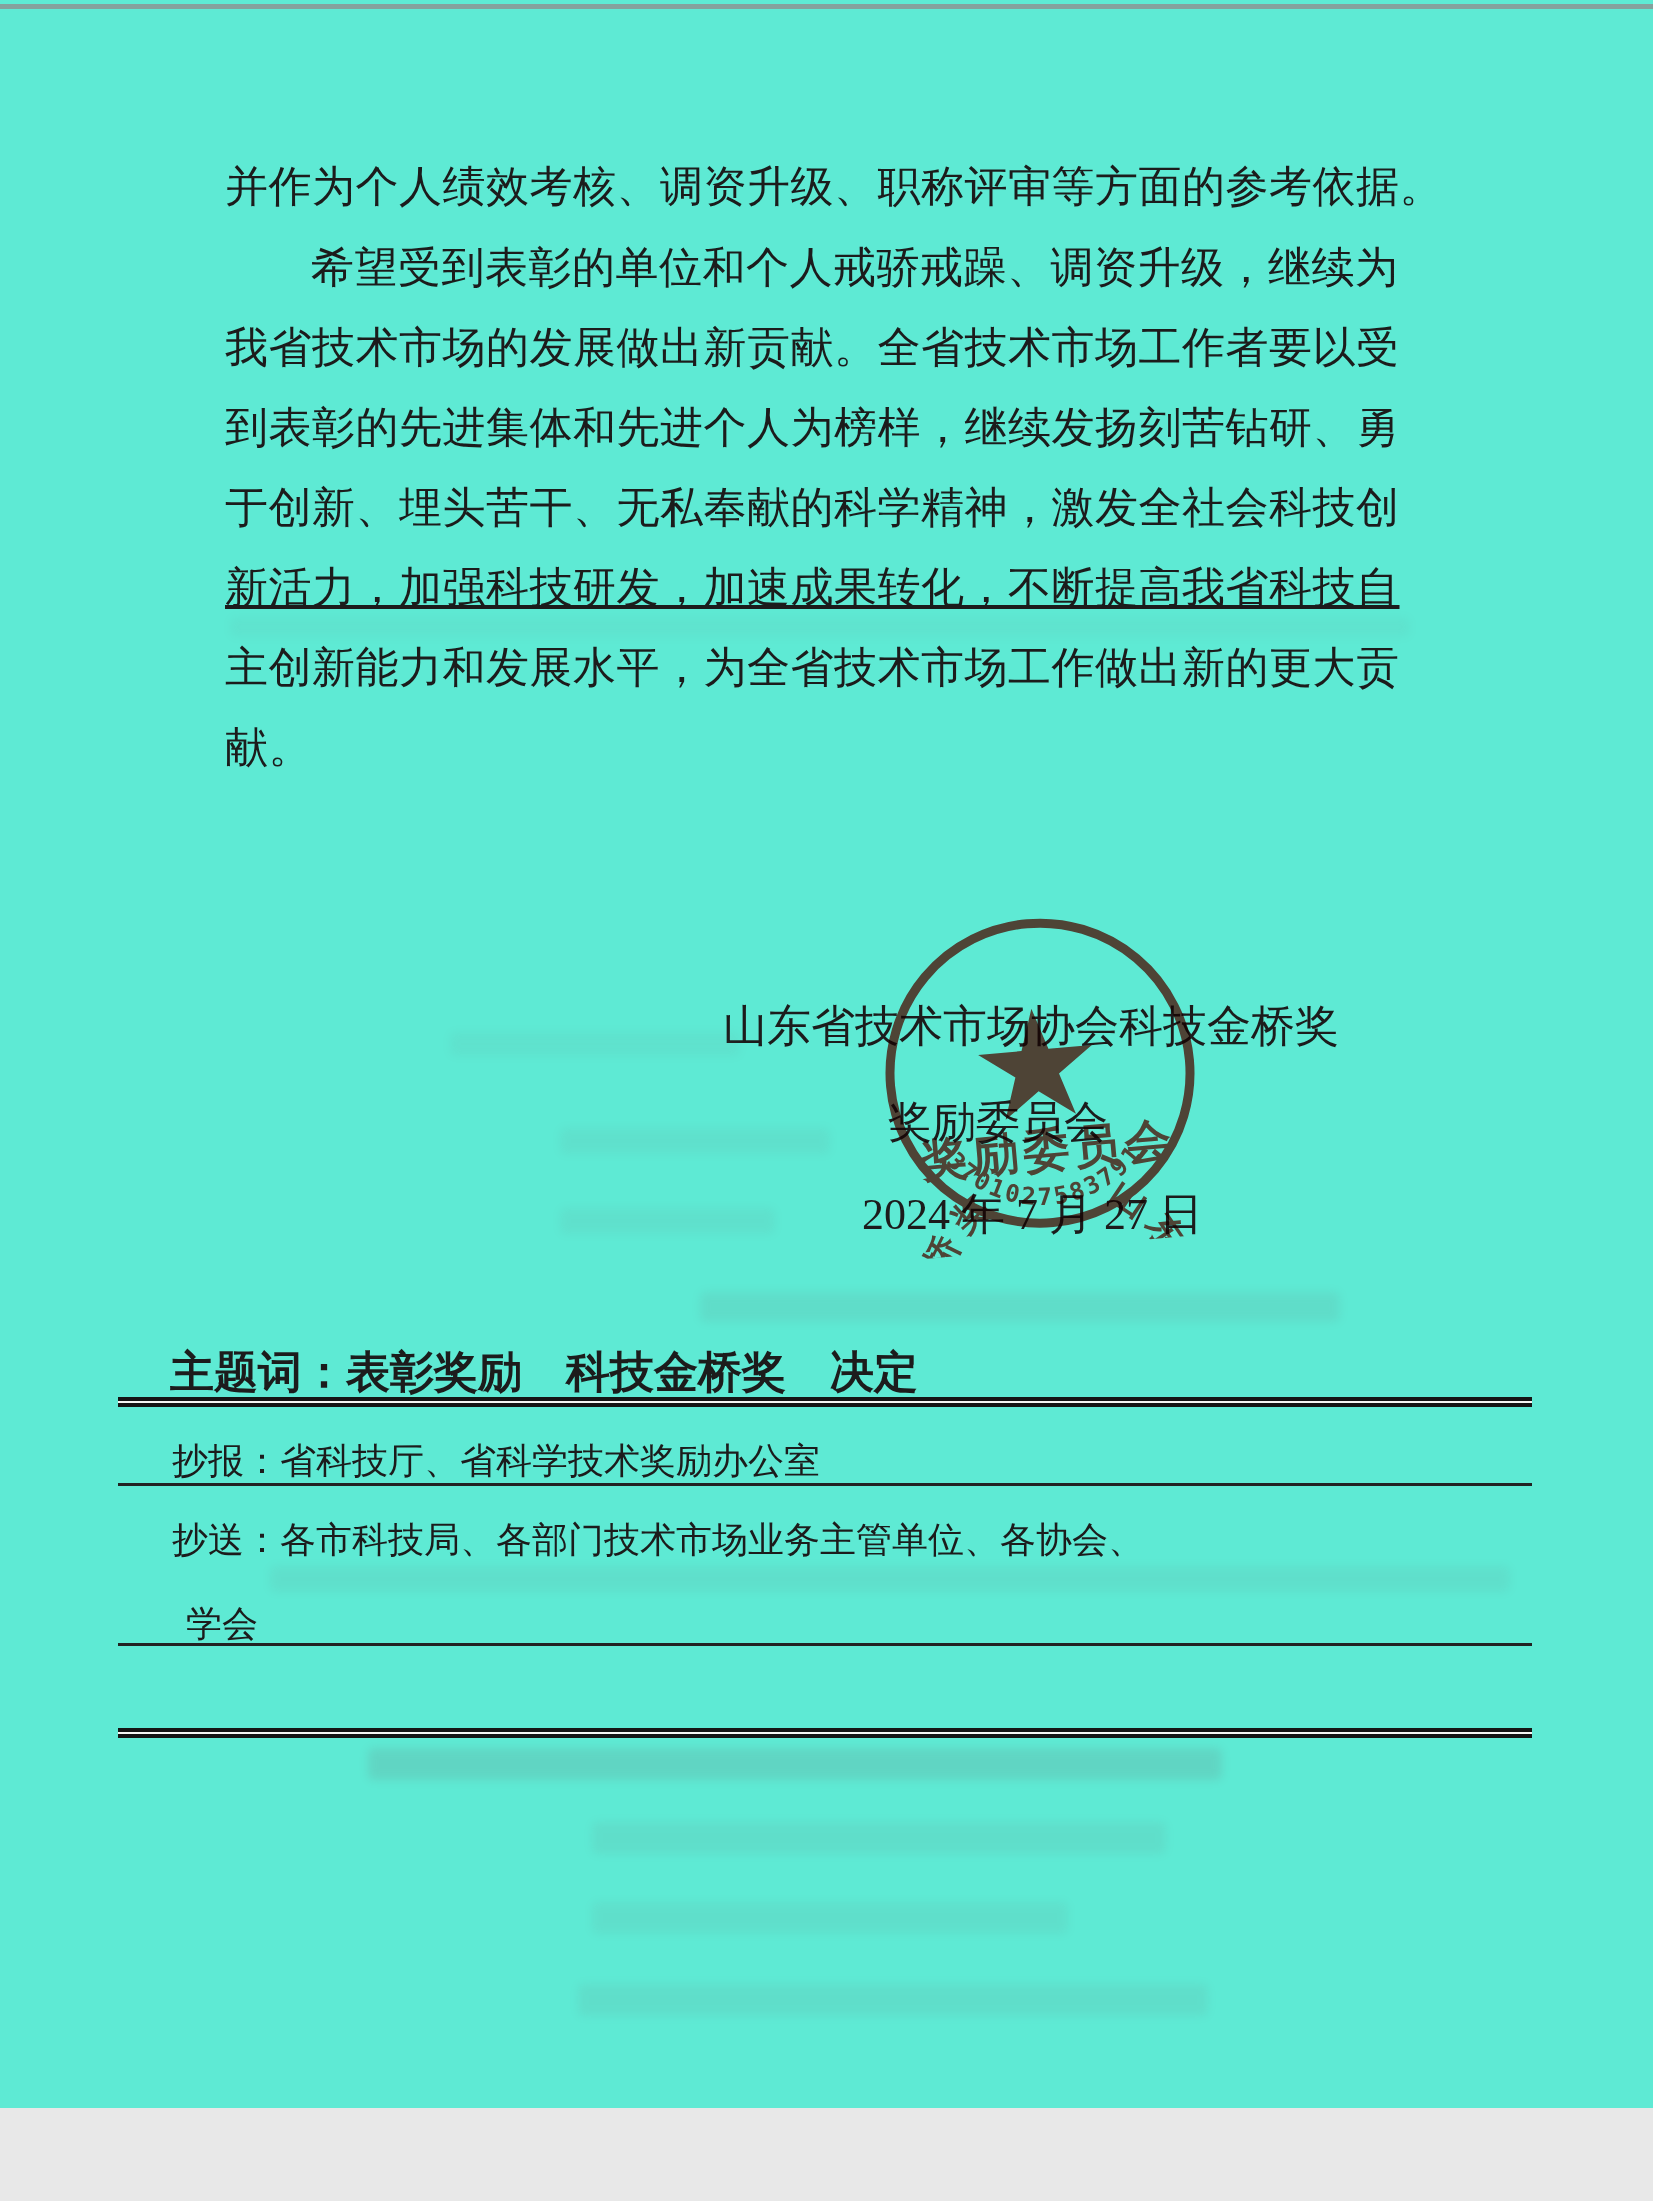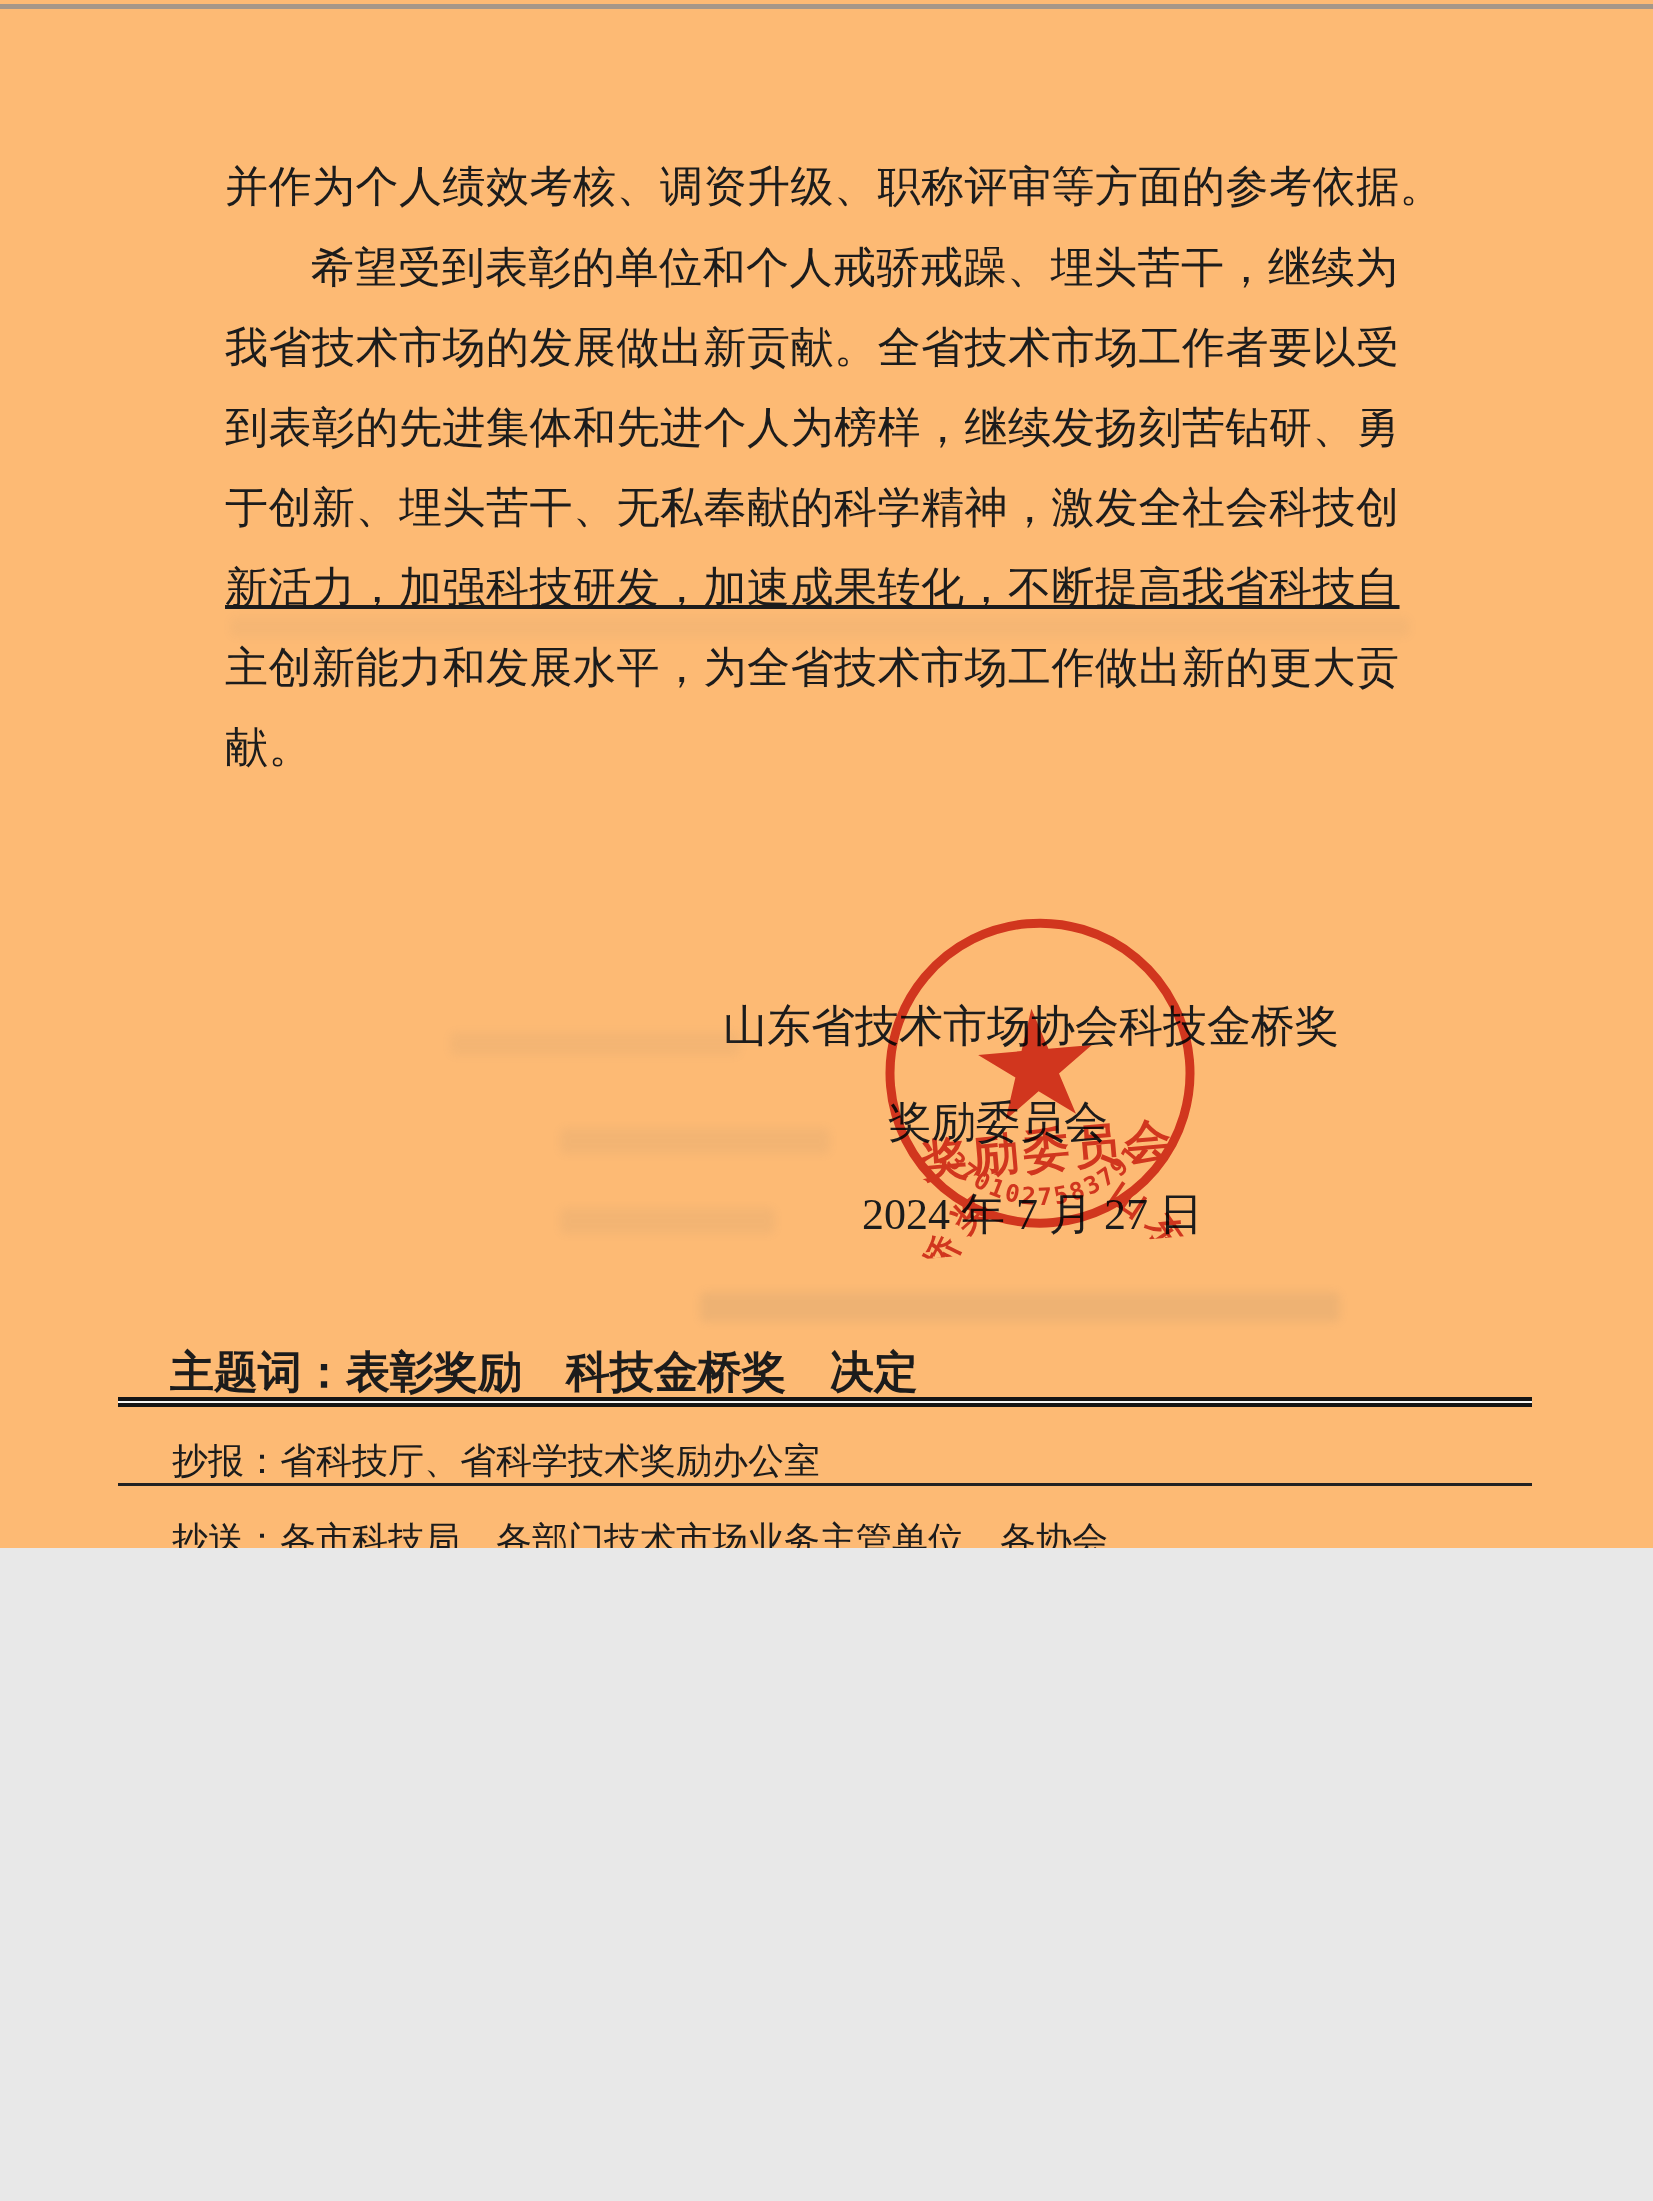--- a/index.html
+++ b/index.html
@@ -1,18 +1,18 @@
 <!DOCTYPE html>
 <html><head>
 <meta charset="utf-8">
 <style>
   html,body{margin:0;padding:0;background:#e8e8e8;}
   .page{
-    position:relative;width:1653px;height:1548px;margin:0 auto;
-    background:#fdba74;overflow:hidden;
+    position:relative;width:1653px;height:2108px;margin:0 auto;
+    background:#5eead4;overflow:hidden;
     font-family:"Liberation Serif","DejaVu Serif",serif;color:#1c1c1c;
   }
   .scan-edge{position:absolute;left:0;top:4px;width:100%;height:5px;background:#8f8f8f;opacity:.8;}
   .line{position:absolute;font-size:43px;letter-spacing:.5px;white-space:pre;line-height:1.25;}
   .sig{position:absolute;font-size:44px;white-space:pre;}
   .bold-row{position:absolute;font-family:"Liberation Sans","DejaVu Sans",sans-serif;
     font-weight:700;font-size:44px;white-space:pre;}
   .table-row{position:absolute;font-size:36px;white-space:pre;}
   .rule-thick{position:absolute;left:118px;width:1414px;height:10px;
     background:linear-gradient(to bottom,#151515 0 36%,#f6f6f4 36% 58%,#151515 58% 100%);}
@@ -23,21 +23,21 @@
   .ghost{position:absolute;background:#6f6f6f;filter:blur(5px);border-radius:5px;}
 </style>
 </head>
 <body>
 
 <div class="page">
 
   <div class="scan-edge"></div>
 
   <div class="line" style="left:225px;top:160px;">并作为个人绩效考核、调资升级、职称评审等方面的参考依据。</div>
-  <div class="line" style="left:311px;top:241px;">希望受到表彰的单位和个人戒骄戒躁、埋头苦干，继续为</div>
+  <div class="line" style="left:311px;top:241px;">希望受到表彰的单位和个人戒骄戒躁、调资升级，继续为</div>
   <div class="line" style="left:225px;top:321px;">我省技术市场的发展做出新贡献。全省技术市场工作者要以受</div>
   <div class="line" style="left:225px;top:401px;">到表彰的先进集体和先进个人为榜样，继续发扬刻苦钻研、勇</div>
   <div class="line" style="left:225px;top:481px;">于创新、埋头苦干、无私奉献的科学精神，激发全社会科技创</div>
   <div class="line" style="left:225px;top:561px;text-decoration:underline;">新活力，加强科技研发，加速成果转化，不断提高我省科技自</div>
   <div class="line" style="left:225px;top:641px;">主创新能力和发展水平，为全省技术市场工作做出新的更大贡</div>
   <div class="line" style="left:225px;top:721px;">献。</div>
 
   <div class="sig" style="left:723px;top:997px;">山东省技术市场协会科技金桥奖</div>
   <div class="sig" style="left:888px;top:1093px;">奖励委员会</div>
   <div class="sig" style="left:862px;top:1185px;">2024 年 7 月 27 日</div>

